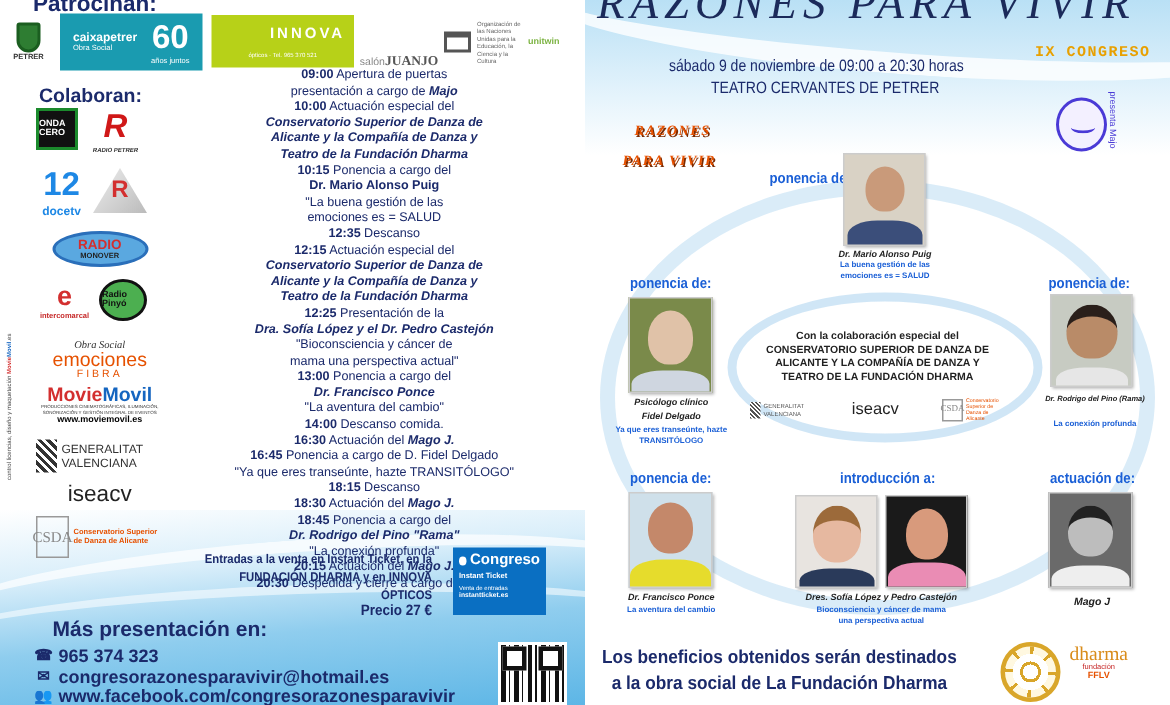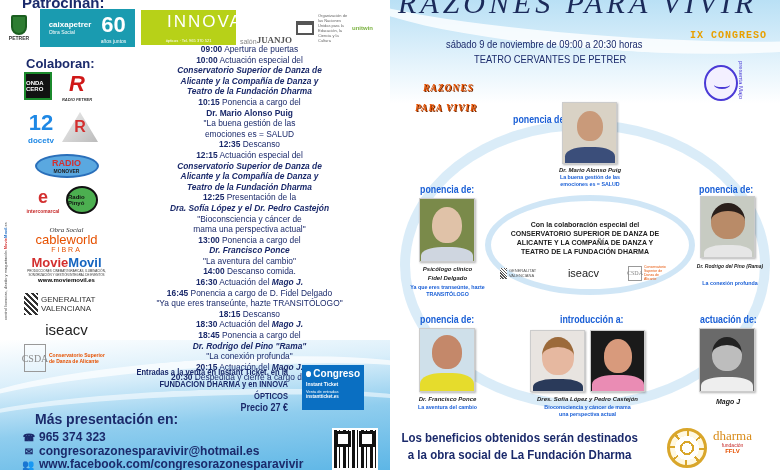--- a/index.html
+++ b/index.html
@@ -18,21 +18,21 @@
   .patrocinan-title { position: absolute; left: 22px; top: -6px; font-size: 15px; font-weight: bold; color: #1b2a6b; }
   .sponsor-row { position: absolute; left: 4px; top: 10px; height: 35px; display: flex; gap: 6px; align-items: center; }
   .logo-petrer { width: 30px; height: 35px; display: flex; flex-direction: column; align-items: center; justify-content: center; }
   .logo-petrer .shield { width: 16px; height: 20px; background: #2e7d32; border-radius: 2px 2px 8px 8px; border: 2px solid #1b5e20; }
   .logo-petrer .t { font-size: 5px; font-weight: bold; color: #333; }
   .logo-caixa { width: 95px; height: 38px; background: #1a9bb0; color: #fff; display: flex; align-items: center; justify-content: space-around; padding: 0 4px; }
   .logo-caixa .n { font-size: 8px; font-weight: bold; }
   .logo-caixa .sixty { font-size: 22px; font-weight: bold; }
   .logo-caixa .sub { font-size: 5px; }
   .logo-innova { width: 95px; height: 35px; background: #b7d118; color: #fff; display: flex; flex-direction: column; align-items: center; justify-content: center; }
-  .logo-innova .n { font-size: 17px; letter-spacing: 2px; font-weight: normal; margin-left: 33px; }
+  .logo-innova .n { font-size: 10px; letter-spacing: 2px; font-weight: bold; margin-left: 33px; }
   .logo-innova .sub { font-size: 4px; margin-top: 6px; }
   .logo-salon { width: 48px; height: 35px; display: flex; flex-direction: row; align-items: flex-end; justify-content: center; color: #555; }
   .logo-salon .a { font-size: 7px; color: #888; }
   .logo-salon .b { font-size: 9px; font-weight: bold; font-family: "Liberation Serif", serif; }
   .logo-unesco { width: 90px; height: 35px; display: flex; align-items: center; gap: 4px; }
   .logo-unesco .temple { width: 18px; height: 14px; border: 2px solid #555; border-top-width: 4px; }
   .logo-unesco .txt { font-size: 4px; color: #666; width: 30px; }
   .logo-unesco .unitwin { font-size: 6px; color: #7cb342; font-weight: bold; }
 
   .colaboran { position: absolute; left: 26px; top: 56px; font-size: 13px; font-weight: bold; color: #1b2a6b; }
@@ -190,21 +190,21 @@
       <span class="s">MONOVER</span>
     </div>
     <div class="c-row">
       <div class="clogo c-inter">
         <span>e</span>
         <span class="s">intercomarcal</span>
       </div>
       <div class="clogo c-pinyo">Radio Pinyó</div>
     </div>
     <div class="c-obra">Obra Social</div>
-    <div class="c-cable">cableworld</div>
+    <div class="c-cable">emociones</div>
     <div class="c-fibra">FIBRA</div>
     <div class="c-movie"><span class="m1">Movie</span><span class="m2">Movil</span></div>
     <div class="c-movie-sub">PRODUCCIONES CINEMATOGRÁFICAS, ILUMINACIÓN, SONORIZACIÓN Y GESTIÓN INTEGRAL DE EVENTOS</div>
     <div class="c-movie-url">www.moviemovil.es</div>
     <div class="c-gen">
       <div class="ic"></div>
       <div class="t">
           <div>GENERALITAT</div>
           <div>VALENCIANA</div>
         </div>
@@ -213,20 +213,21 @@
     <div class="c-csda">
       <div class="b">CSDA</div>
       <div class="t">Conservatorio Superior de Danza de Alicante</div>
     </div>
   </div>
 
   <div class="vertical-credit"><span>control licencias, diseño y maquetación </span><span class="r">Movie</span><span class="b">Movil</span><span>.es</span></div>
 
   <div class="program" id="program">
       <div class="line"><b>09:00</b><span> Apertura de puertas</span></div>
+      <div class="line"><span>presentación a cargo de </span><i>Majo</i></div>
       <div class="line"><b>10:00</b><span> Actuación especial del</span></div>
       <div class="line"><i>Conservatorio Superior de Danza de</i></div>
       <div class="line"><i>Alicante y la Compañía de Danza y</i></div>
       <div class="line"><i>Teatro de la Fundación Dharma</i></div>
       <div class="line"><b>10:15</b><span> Ponencia a cargo del</span></div>
       <div class="line"><b>Dr. Mario Alonso Puig</b></div>
       <div class="line"><span>"La buena gestión de las</span></div>
       <div class="line"><span>emociones es = SALUD</span></div>
       <div class="line"><b>12:35</b><span> Descanso</span></div>
       <div class="line"><b>12:15</b><span> Actuación especial del</span></div>

